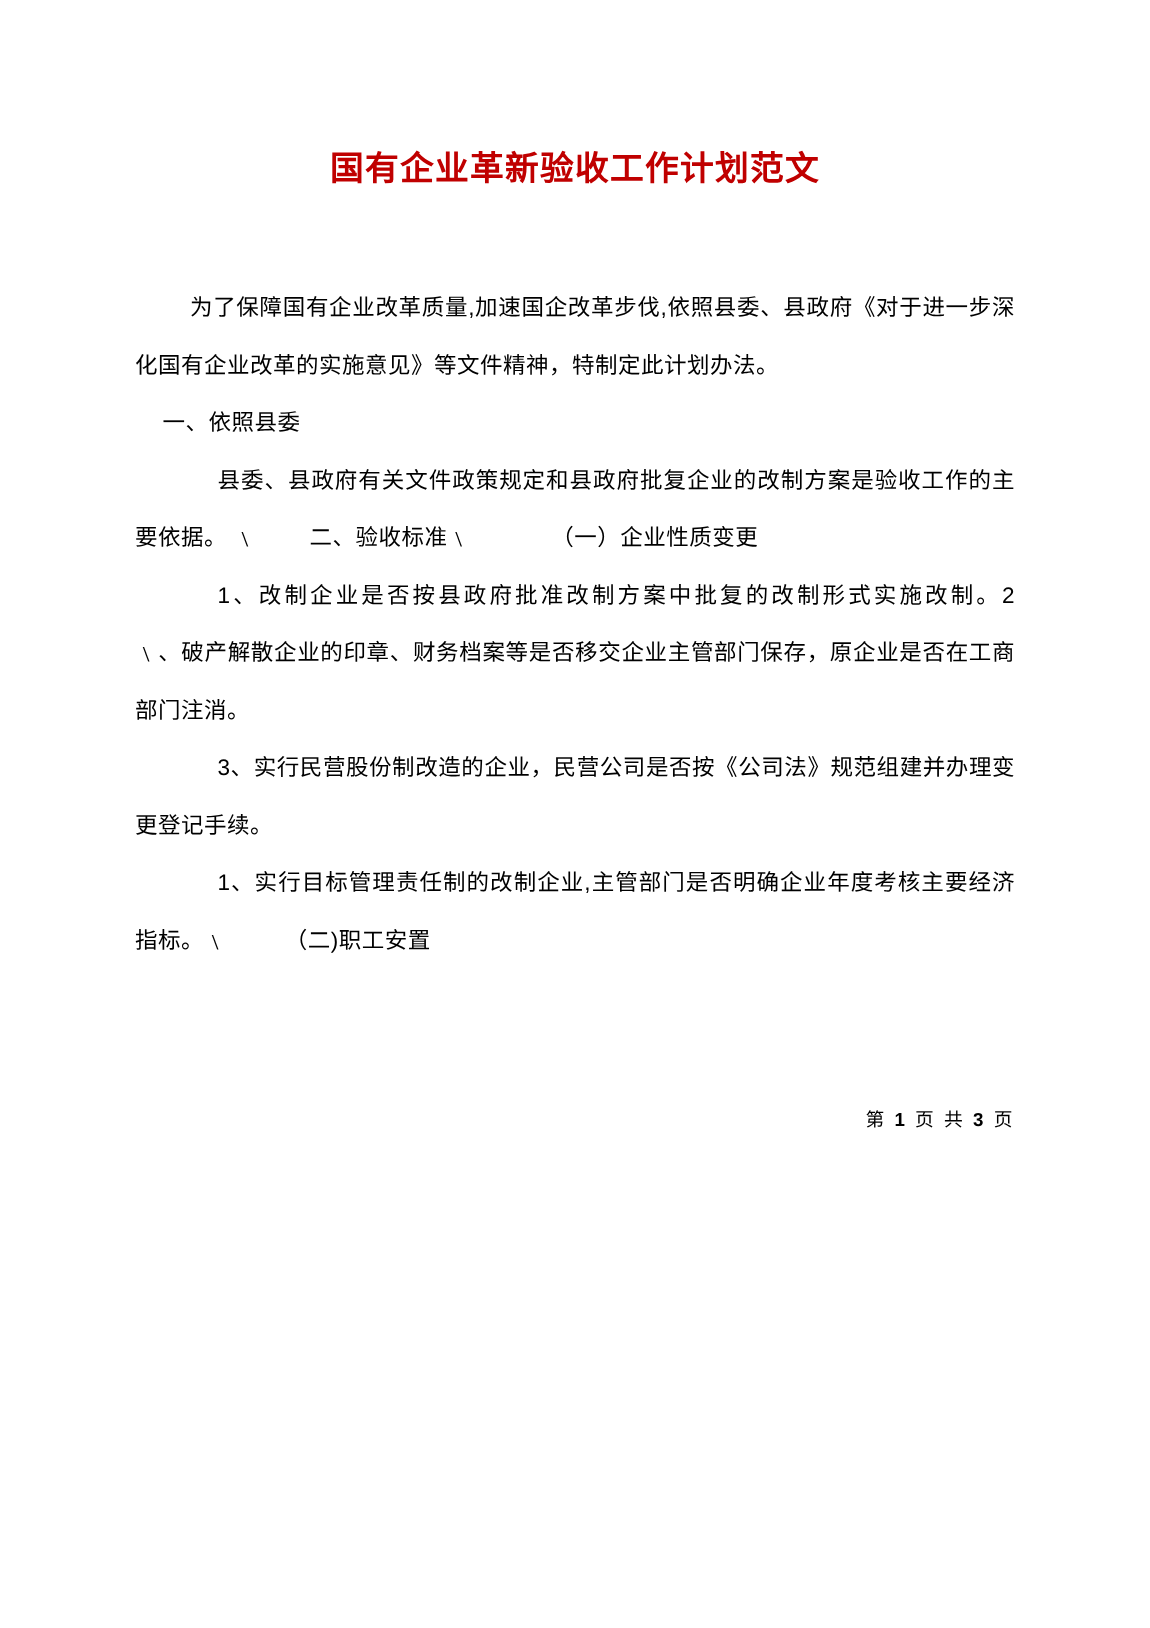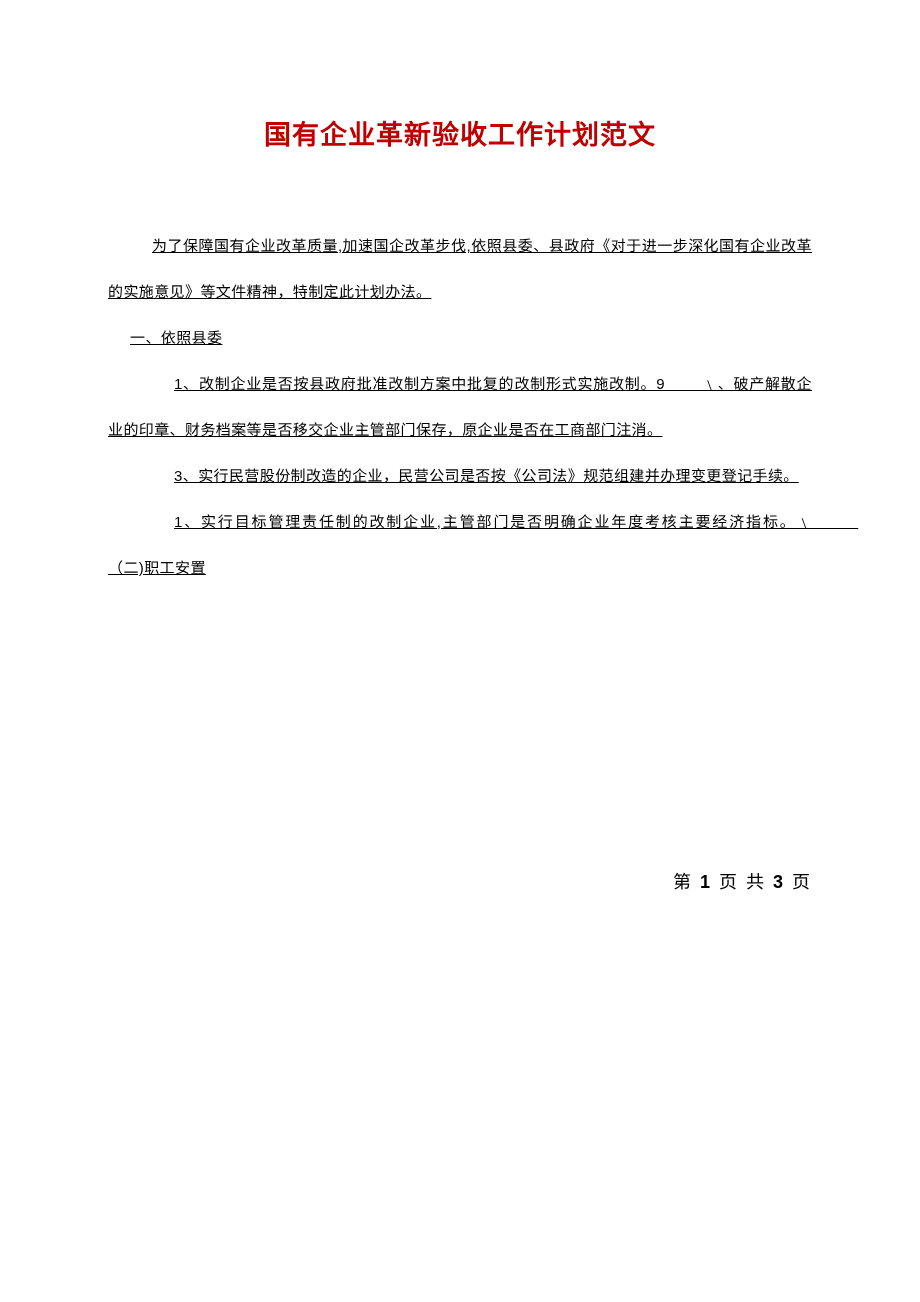--- a/index.html
+++ b/index.html
@@ -37,39 +37,38 @@
     letter-spacing: 1px;
     color: #c00000;
     line-height: 1.3;
     font-family: "Liberation Sans", "DejaVu Sans", sans-serif;
   }
   .spacer-after-title {
     height: 70px;
   }
   p.para {
     margin: 0 0 0 0;
-    font-size: 15px;
+    font-size: 18px;
     line-height: 46px;
     text-align: justify;
     text-justify: inter-ideograph;
     letter-spacing: 0.4px;
     word-break: break-all;
     font-family: "Liberation Sans", "DejaVu Sans", sans-serif;
-    text-decoration: underline;
   }
   p.indent1 { text-indent: 44px; }
   p.indent2 { text-indent: 66px; }
   p.indent-half { text-indent: 22px; }
   .footer {
     position: absolute;
     left: 0;
     right: 108px;
-    bottom: 78px;
+    bottom: 66px;
     text-align: right;
-    font-size: 18px;
+    font-size: 15px;
     letter-spacing: 2px;
     font-family: "Liberation Sans", "DejaVu Sans", sans-serif;
   }
   .footer .num {
     font-weight: bold;
   }
 </style>
 </head>
 <body>
 
@@ -78,22 +77,23 @@
   <div class="doc-body">
 
     <h1 class="doc-title">国有企业革新验收工作计划范文</h1>
 
     <div class="spacer-after-title"></div>
 
     <p class="para indent1">为了保障国有企业改革质量,加速国企改革步伐,依照县委、县政府《对于进一步深化国有企业改革的实施意见》等文件精神，特制定此计划办法。</p>
 
     <p class="para indent-half">一、依照县委</p>
 
+    <p class="para indent2">县委、县政府有关文件政策规定和县政府批复企业的改制方案是验收工作的主要依据。 ﹨　　  二、验收标准﹨　　　　（一）企业性质变更</p>
 
-    <p class="para indent2">1、改制企业是否按县政府批准改制方案中批复的改制形式实施改制。9　　 ﹨、破产解散企业的印章、财务档案等是否移交企业主管部门保存，原企业是否在工商部门注消。</p>
+    <p class="para indent2">1、改制企业是否按县政府批准改制方案中批复的改制形式实施改制。2　　 ﹨、破产解散企业的印章、财务档案等是否移交企业主管部门保存，原企业是否在工商部门注消。</p>
 
     <p class="para indent2">3、实行民营股份制改造的企业，民营公司是否按《公司法》规范组建并办理变更登记手续。</p>
 
     <p class="para indent2">1、实行目标管理责任制的改制企业,主管部门是否明确企业年度考核主要经济指标。﹨　　　（二)职工安置</p>
 
 
 
   </div>
 
   <div class="footer">

